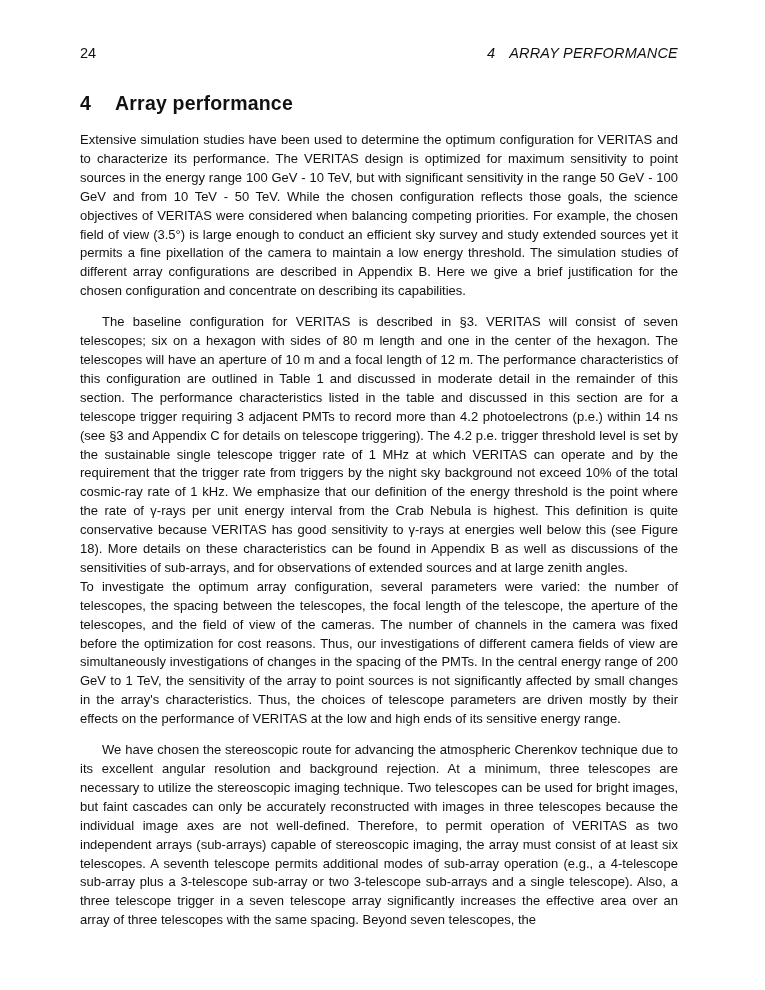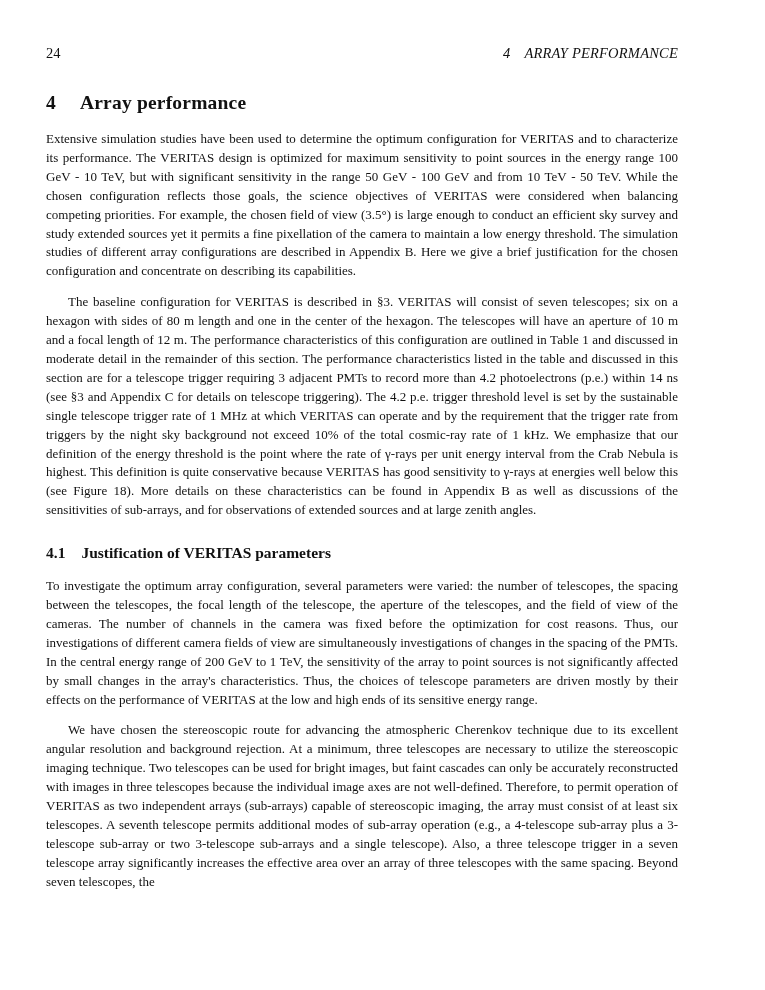--- a/index.html
+++ b/index.html
@@ -6,22 +6,22 @@
     margin: 0;
     padding: 0;
     background: #ffffff;
   }
   .page {
     position: relative;
     width: 765px;
     height: 990px;
     background: #ffffff;
     box-sizing: border-box;
-    padding: 44px 87px 0 46px;
-    font-family: Liberation Serif, serif;
+    padding: 44px 87px 0 80px;
+    font-family: Liberation Sans, sans-serif;
     color: #111111;
     overflow: hidden;
   }
   .running-header {
     display: flex;
     justify-content: space-between;
     align-items: baseline;
     font-size: 14.5px;
     line-height: 18px;
   }
@@ -76,21 +76,18 @@
   </div>
 
   <h1 class="section-heading">
     <span class="h-num">4</span><span>Array performance</span>
   </h1>
 
   <p class="body-para">Extensive simulation studies have been used to determine the optimum configuration for VERITAS and to characterize its performance. The VERITAS design is optimized for maximum sensitivity to point sources in the energy range 100 GeV - 10 TeV, but with significant sensitivity in the range 50 GeV - 100 GeV and from 10 TeV - 50 TeV. While the chosen configuration reflects those goals, the science objectives of VERITAS were considered when balancing competing priorities. For example, the chosen field of view (3.5°) is large enough to conduct an efficient sky survey and study extended sources yet it permits a fine pixellation of the camera to maintain a low energy threshold. The simulation studies of different array configurations are described in Appendix B. Here we give a brief justification for the chosen configuration and concentrate on describing its capabilities.</p>
 
   <p class="body-para indent">The baseline configuration for VERITAS is described in §3. VERITAS will consist of seven telescopes; six on a hexagon with sides of 80 m length and one in the center of the hexagon. The telescopes will have an aperture of 10 m and a focal length of 12 m. The performance characteristics of this configuration are outlined in Table 1 and discussed in moderate detail in the remainder of this section. The performance characteristics listed in the table and discussed in this section are for a telescope trigger requiring 3 adjacent PMTs to record more than 4.2 photoelectrons (p.e.) within 14 ns (see §3 and Appendix C for details on telescope triggering). The 4.2 p.e. trigger threshold level is set by the sustainable single telescope trigger rate of 1 MHz at which VERITAS can operate and by the requirement that the trigger rate from triggers by the night sky background not exceed 10% of the total cosmic-ray rate of 1 kHz. We emphasize that our definition of the energy threshold is the point where the rate of γ-rays per unit energy interval from the Crab Nebula is highest. This definition is quite conservative because VERITAS has good sensitivity to γ-rays at energies well below this (see Figure 18). More details on these characteristics can be found in Appendix B as well as discussions of the sensitivities of sub-arrays, and for observations of extended sources and at large zenith angles.</p>
 
-  <h2 class="subsection-heading">
-    <span class="h-num">4.1</span><span>Justification of VERITAS parameters</span>
-  </h2>
 
   <p class="body-para">To investigate the optimum array configuration, several parameters were varied: the number of telescopes, the spacing between the telescopes, the focal length of the telescope, the aperture of the telescopes, and the field of view of the cameras. The number of channels in the camera was fixed before the optimization for cost reasons. Thus, our investigations of different camera fields of view are simultaneously investigations of changes in the spacing of the PMTs. In the central energy range of 200 GeV to 1 TeV, the sensitivity of the array to point sources is not significantly affected by small changes in the array's characteristics. Thus, the choices of telescope parameters are driven mostly by their effects on the performance of VERITAS at the low and high ends of its sensitive energy range.</p>
 
   <p class="body-para indent">We have chosen the stereoscopic route for advancing the atmospheric Cherenkov technique due to its excellent angular resolution and background rejection. At a minimum, three telescopes are necessary to utilize the stereoscopic imaging technique. Two telescopes can be used for bright images, but faint cascades can only be accurately reconstructed with images in three telescopes because the individual image axes are not well-defined. Therefore, to permit operation of VERITAS as two independent arrays (sub-arrays) capable of stereoscopic imaging, the array must consist of at least six telescopes. A seventh telescope permits additional modes of sub-array operation (e.g., a 4-telescope sub-array plus a 3-telescope sub-array or two 3-telescope sub-arrays and a single telescope). Also, a three telescope trigger in a seven telescope array significantly increases the effective area over an array of three telescopes with the same spacing. Beyond seven telescopes, the</p>
 
 </div>
 
 </body></html>

